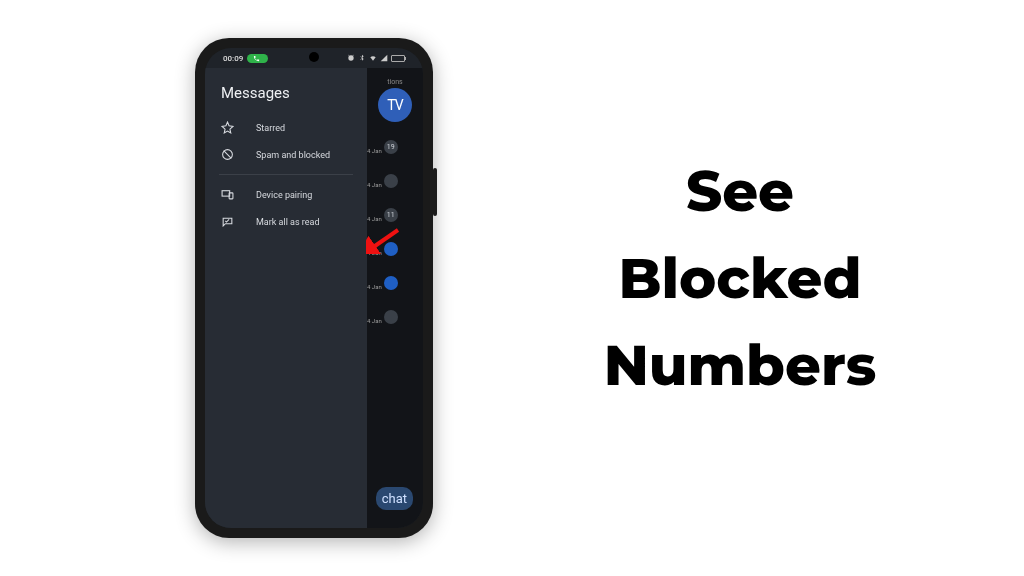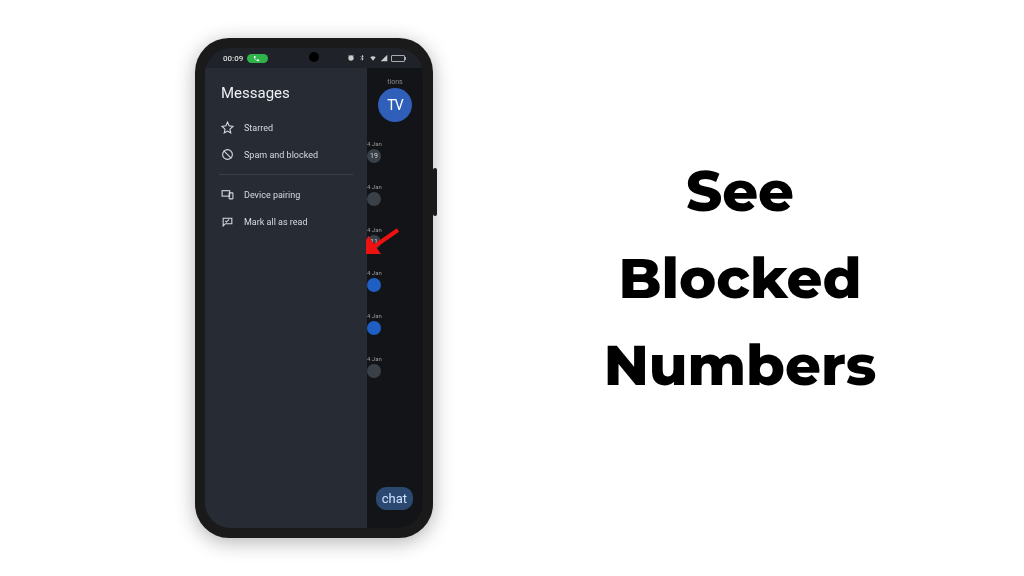--- a/index.html
+++ b/index.html
@@ -81,42 +81,42 @@
   }
   .conv-first { display:flex; flex-direction:column; align-items:center; gap:2px; margin-bottom:18px;text-align:right;}
   .conv-label { font-size:7px; color:#888; }
   .avatar-tv {
     width:34px; height:34px; border-radius:50%;
     background:#2f5fb8;
     display:flex; align-items:center; justify-content:center;
     color:#fff; font-weight:400; font-size:14px;
     letter-spacing:-1px;
   }
-  .conv-item { display:flex; flex-direction:column; align-items:flex-start; gap:2px; margin-bottom:20px;}
+  .conv-item { display:flex; flex-direction:row; align-items:flex-end; gap:2px; margin-bottom:20px;}
   .conv-date { font-size:6px; color:#999; }
   .conv-badge {
     width:14px; height:14px; border-radius:7px;
     background:#3a4048; color:#cfd3da; font-size:7px;
     display:flex; align-items:center; justify-content:center;
   }
   .conv-badge.blue { background:#1f5fc4; color:#fff; }
   .conv-chat {
     position:absolute; bottom:18px; right:10px;
     background:#2a4870; color:#cfe0ff;
     font-size:13px; padding:4px 6px; border-radius:10px;
   }
 
   .drawer {
     position:absolute; left:0; top:0; bottom:0; right:56px;
     background:#272c34;
     padding: 10px 14px;
   }
   .drawer-title { color:#eef0f3; font-size:15px; font-weight:400; margin:6px 0 12px 2px; }
   .menu-item {
-    display:flex; align-items:center; gap:10px;
+    display:flex; align-items:center; gap:22px;
     color:#d7dadf; font-size:9px;
     padding:7px 2px;
     cursor:pointer;
   }
   .menu-icon { width:13px; height:13px; flex-shrink:0; }
   .menu-divider { height:1px; background:#3b4048; margin:6px 0; }
 
   .arrow {
     position:absolute;
     left: 147px;

